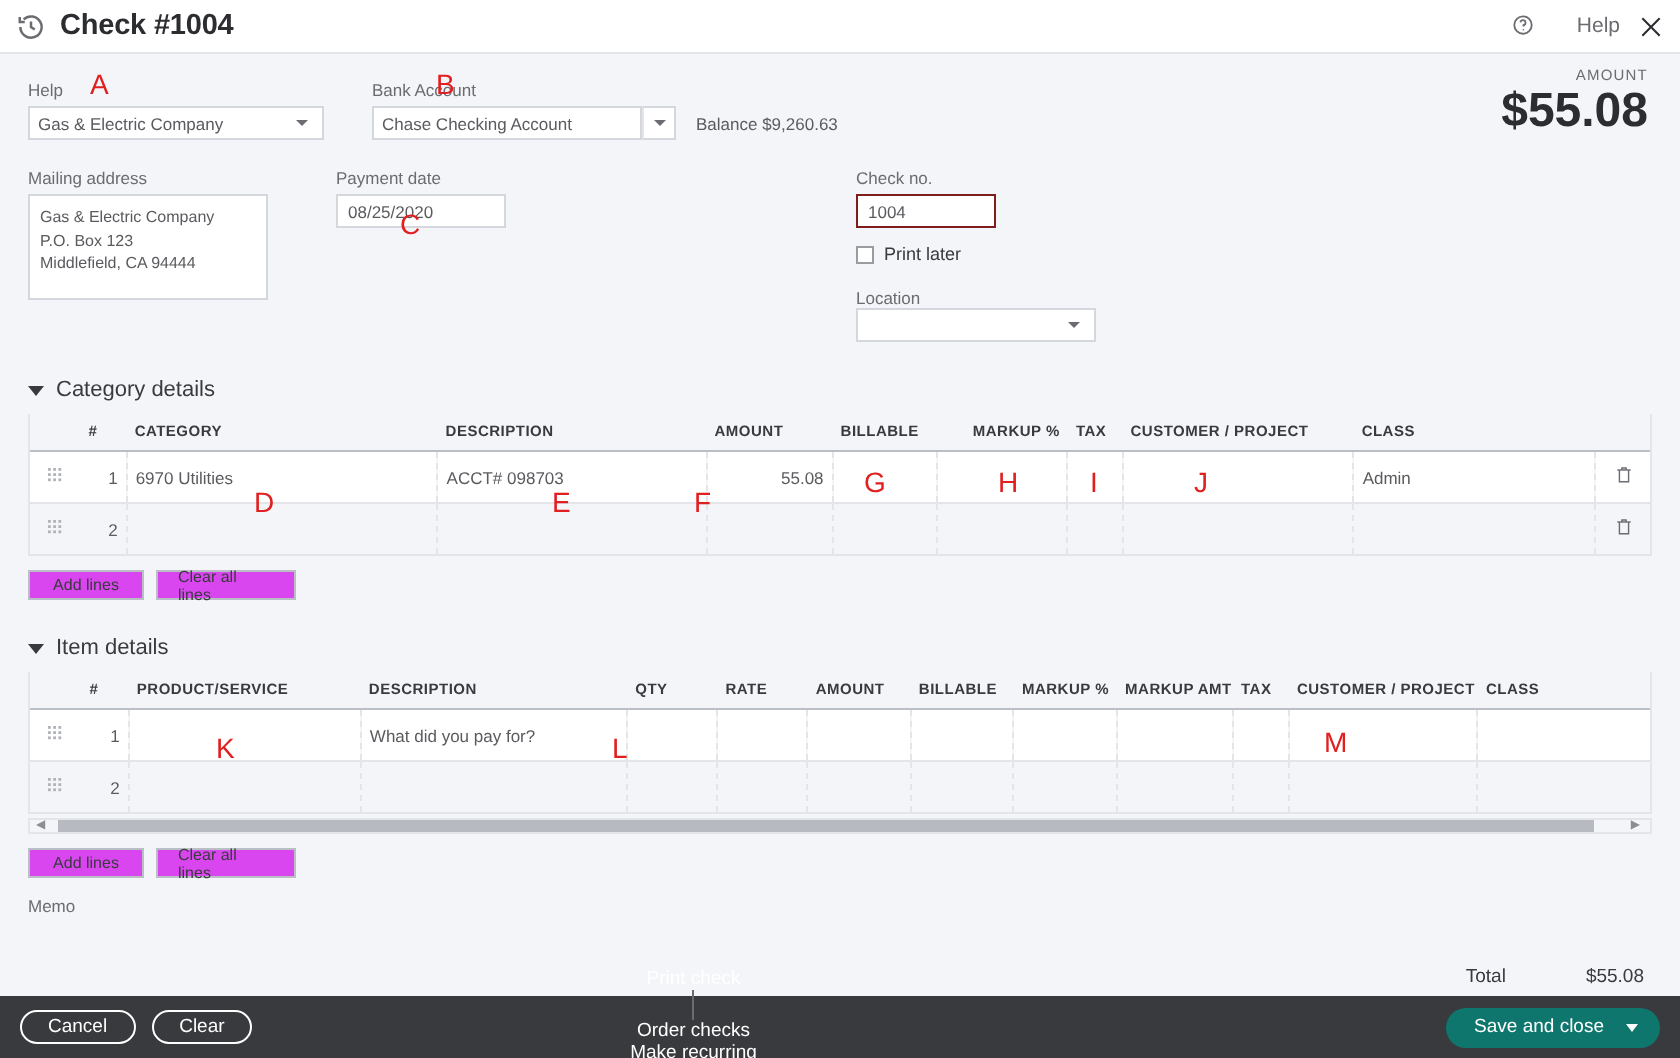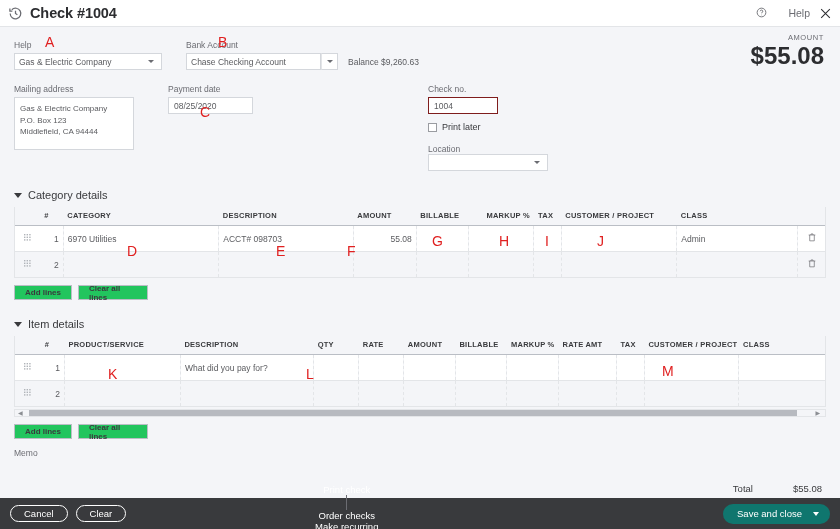--- a/index.html
+++ b/index.html
@@ -100,23 +100,23 @@
   table.grid tr.alt td { background:#f4f5f8; }
   table.grid td.nodash { border-right:none; }
   .num-col { text-align:right; }
   .ph { color:#b0b3b8; }
   .trash { width:10px;height:11px;color:#6b6c72; }
 
   .tbl-wrap { border-left:1px solid #e3e5e8; border-right:1px solid #e3e5e8; }
 
   .btn-row { display:flex; gap:6px; margin-top:7px; }
   .sbtn {
-    background:#22c55e; border:1px solid #babec5; height:15px;
+    background:#d946ef; border:1px solid #babec5; height:15px;
     font-size:8px; color:#393a3d; padding:0 10px;
-    display:flex;align-items:center;justify-content:center;font-weight:bold;
+    display:flex;align-items:center;justify-content:center;
   }
 
   .hscroll {
     height:8px; background:#f4f5f8; border:1px solid #e3e5e8; margin-top:2px;
     display:flex; align-items:center; position:relative;
   }
   .hscroll .thumb { position:absolute; left:14px; right:28px; height:6px; background:#b7bac0; }
   .hscroll .arr { font-size:6px; color:#8b8e93; line-height:1; }
   .hscroll .arr.l { position:absolute; left:3px;}
   .hscroll .arr.r { position:absolute; right:5px;}
@@ -398,21 +398,21 @@
       <tr>
         <th></th>
         <th class="num-col">#</th>
         <th>PRODUCT/SERVICE</th>
         <th>DESCRIPTION</th>
         <th class="num-col">QTY</th>
         <th class="num-col">RATE</th>
         <th class="num-col">AMOUNT</th>
         <th>BILLABLE</th>
         <th>MARKUP %</th>
-        <th>RATE AMT</th>
+        <th>MARKUP AMT</th>
         <th>TAX</th>
         <th>CUSTOMER / PROJECT</th>
         <th>CLASS</th>
       </tr>
     </thead>
     <tbody>
       <tr>
         <td class="nodash" style="text-align:center">
           <svg width="7" height="8" viewBox="0 0 7 8">
                 <g fill="#b0b3b8">

